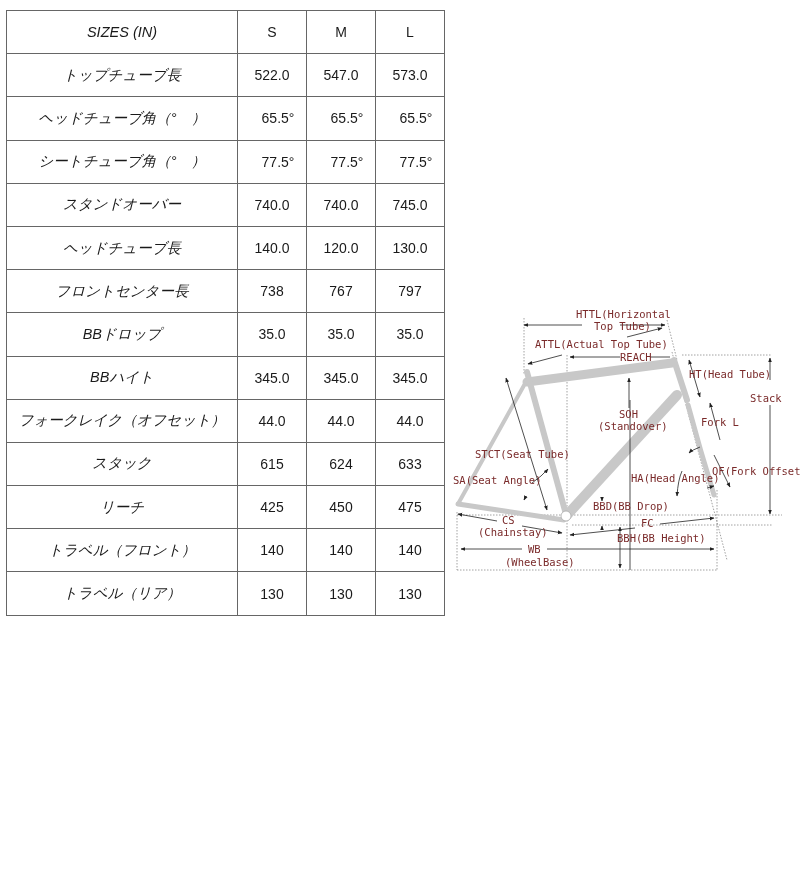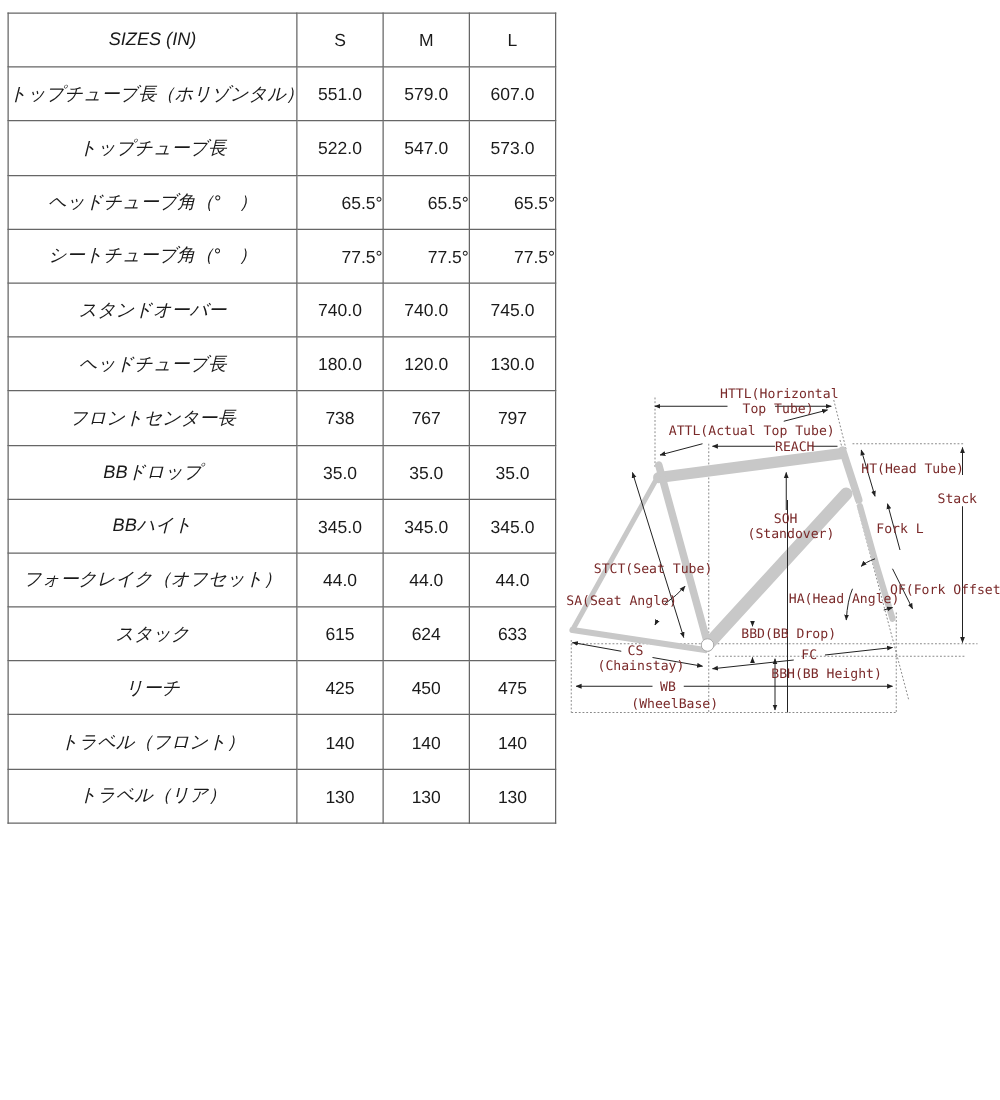--- a/index.html
+++ b/index.html
@@ -11,42 +11,36 @@
     width: 439px;
   }
   #geo-table td {
     border: 1.5px solid #666666;
     height: 42.2px; padding: 0;
     text-align: center; vertical-align: middle;
     font-size: 14px; white-space: nowrap;
   }
   #geo-table td.lbl { width: 230px; font-size: 14.5px; font-style: italic; }
   #geo-table td.val { width: 68px; }
-  #geo-table td.val.deg { text-align: right; padding-left: 12px; }
+  #geo-table td.val.deg { text-align: center; padding-left: 12px; }
   #diagram { position: absolute; left: 452px; top: 300px; width: 348px; height: 280px; }
   .dlabel { font-family: "DejaVu Sans Mono", "Liberation Mono", monospace; font-size: 10.5px; fill: #7a2a2a; }
 </style>
 </head>
 <body>
 
 <table id="geo-table">
   <tbody id="geo-body">
       <tr>
         <td class="lbl">SIZES (IN)</td>
         <td class="val">S</td>
         <td class="val">M</td>
         <td class="val">L</td>
       </tr>
       <tr>
-        <td class="lbl">トップチューブ長（ホリゾンタル）</td>
-        <td class="val">551.0</td>
-        <td class="val">579.0</td>
-        <td class="val">607.0</td>
-      </tr>
-      <tr>
         <td class="lbl">トップチューブ長</td>
         <td class="val">522.0</td>
         <td class="val">547.0</td>
         <td class="val">573.0</td>
       </tr>
       <tr>
         <td class="lbl">ヘッドチューブ角（°　）</td>
         <td class="val deg">65.5°</td>
         <td class="val deg">65.5°</td>
         <td class="val deg">65.5°</td>
@@ -58,21 +52,21 @@
         <td class="val deg">77.5°</td>
       </tr>
       <tr>
         <td class="lbl">スタンドオーバー</td>
         <td class="val">740.0</td>
         <td class="val">740.0</td>
         <td class="val">745.0</td>
       </tr>
       <tr>
         <td class="lbl">ヘッドチューブ長</td>
-        <td class="val">180.0</td>
+        <td class="val">140.0</td>
         <td class="val">120.0</td>
         <td class="val">130.0</td>
       </tr>
       <tr>
         <td class="lbl">フロントセンター長</td>
         <td class="val">738</td>
         <td class="val">767</td>
         <td class="val">797</td>
       </tr>
       <tr>

